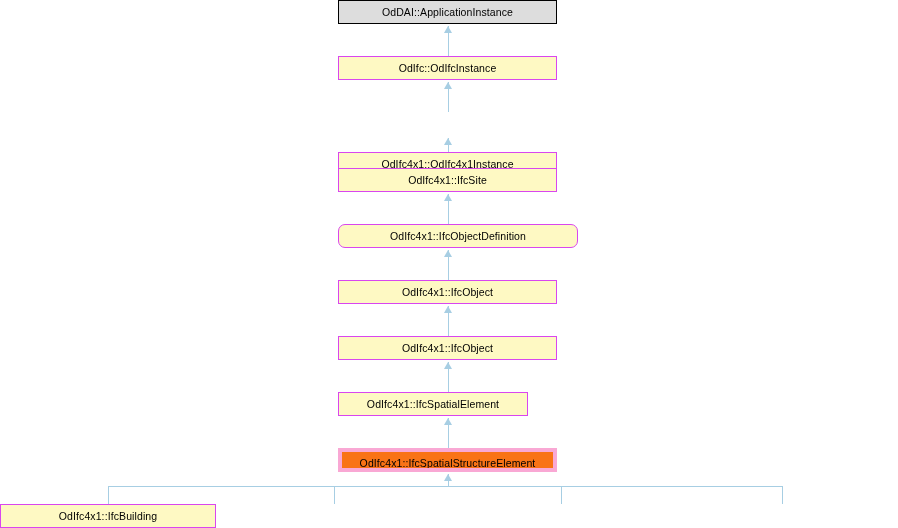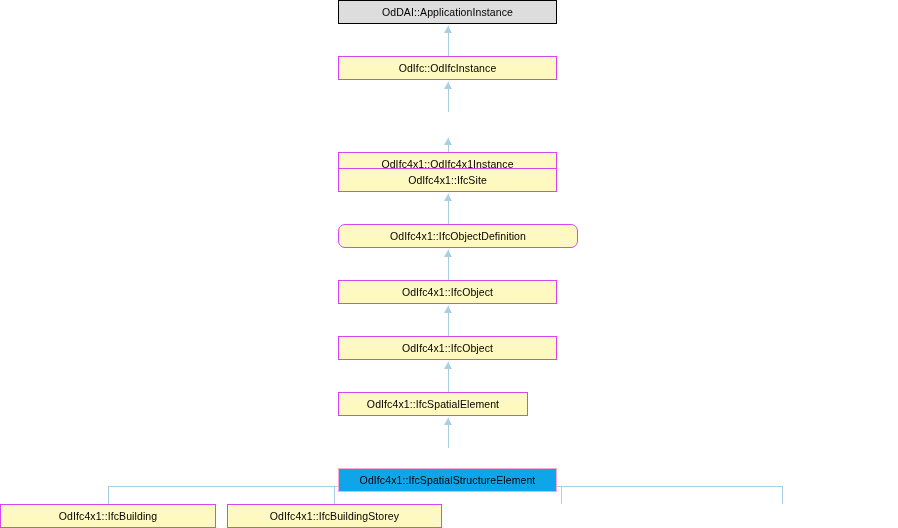--- a/index.html
+++ b/index.html
@@ -31,23 +31,22 @@
   }
   .node.inherited {
     background: #fef9c3;
     border: 1px solid #d946ef;
   }
   .node.base {
     background: #dddddd;
     border: 1px solid #000000;
   }
   .node.current {
-    background: #0ea5e9;
-    border: 1px solid #f9a8d4;
-    margin-top: 20px;
+    background: #f97316;
+    border: 4px solid #f9a8d4;
   }
   .edge-v {
     position: absolute;
     width: 1px;
     background: #a7cee3;
   }
   .edge-h {
     position: absolute;
     height: 1px;
     background: #a7cee3;
@@ -101,15 +100,14 @@
   <div class="node base" style="left:338px; top:0px;   width:219px;">OdDAI::ApplicationInstance</div>
   <div class="node inherited" style="left:338px; top:56px;  width:219px;">OdIfc::OdIfcInstance</div>
   <div class="node inherited" style="left:338px; top:112px; width:219px;margin-top:40px;">OdIfc4x1::OdIfc4x1Instance</div>
   <div class="node inherited" style="left:338px; top:168px; width:219px;">OdIfc4x1::IfcSite</div>
   <div class="node inherited" style="left:338px; top:224px; width:240px;border-radius:7px;">OdIfc4x1::IfcObjectDefinition</div>
   <div class="node inherited" style="left:338px; top:280px; width:219px;">OdIfc4x1::IfcObject</div>
   <div class="node inherited" style="left:338px; top:336px; width:219px;">OdIfc4x1::IfcObject</div>
   <div class="node inherited" style="left:338px; top:392px; width:190px;">OdIfc4x1::IfcSpatialElement</div>
   <div class="node current" style="left:338px; top:448px; width:219px;">OdIfc4x1::IfcSpatialStructureElement</div>
   <div class="node inherited" style="left:0px;   top:504px; width:216px;">OdIfc4x1::IfcBuilding</div>
-  <div class="node inherited" style="left:227px; top:504px; width:215px;">OdIfc4x1::IfcBuildingStorey</div>
 
 </div>
 
 </body></html>

